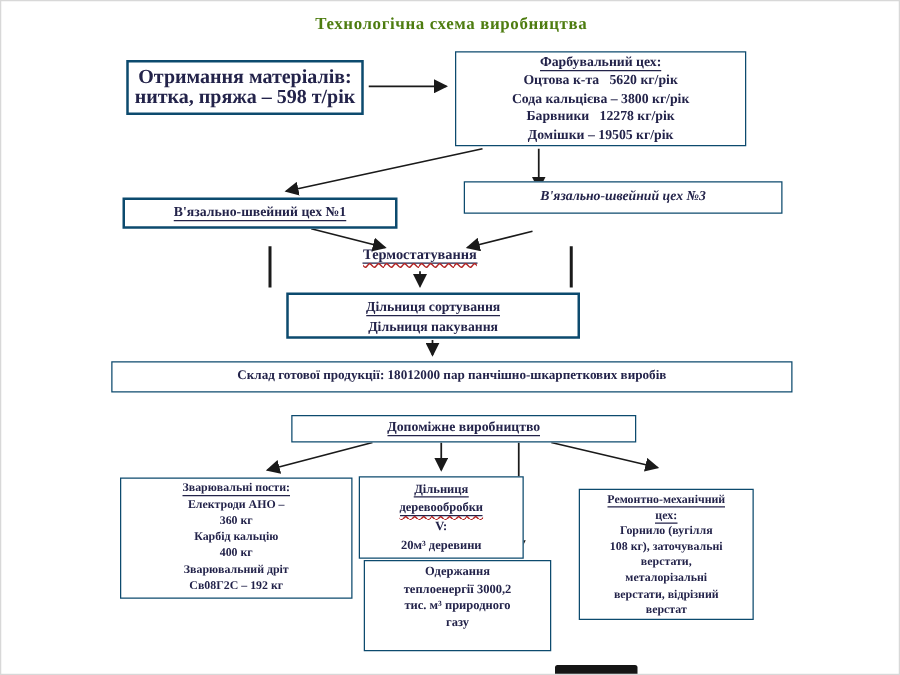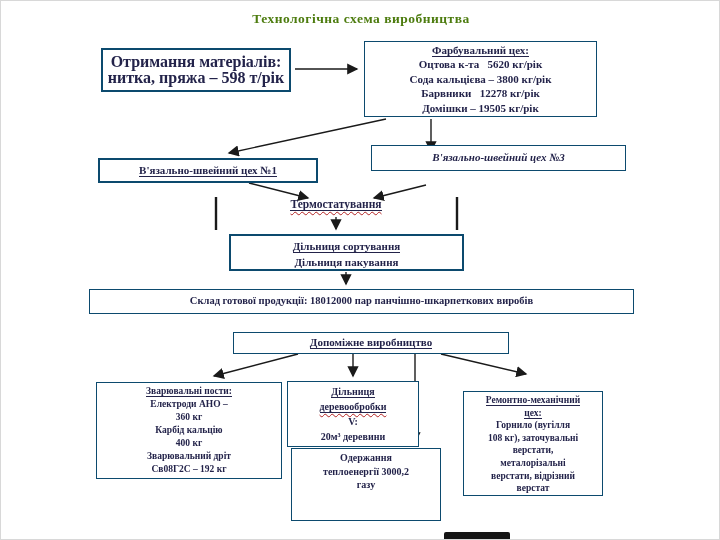--- a/index.html
+++ b/index.html
@@ -111,20 +111,21 @@
   <div class="box thin" id="box-wood">
     <span class="line"><span class="u">Дільниця</span></span>
     <span class="line"><span class="u"><span class="sp">деревообробки</span></span></span>
     <span class="line">V:</span>
     <span class="line">20м³ деревини</span>
   </div>
 
   <div class="box thin" id="box-boiler">
     <span class="line">Одержання</span>
     <span class="line">теплоенергії 3000,2</span>
+    <span class="line">тис. м³ природного</span>
     <span class="line">газу</span>
   </div>
 
   <div class="box thin" id="box-mech">
     <span class="line"><span class="u">Ремонтно-механічний</span></span>
     <span class="line"><span class="u">цех:</span></span>
     <span class="line">Горнило (вугілля</span>
     <span class="line">108 кг), заточувальні</span>
     <span class="line">верстати,</span>
     <span class="line">металорізальні</span>

